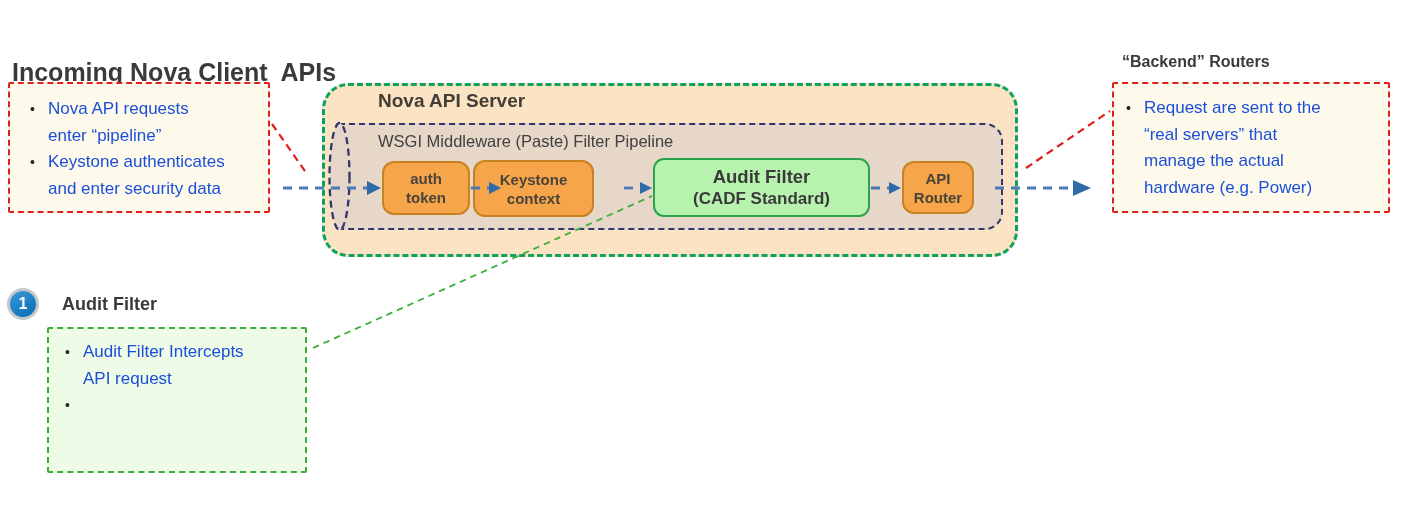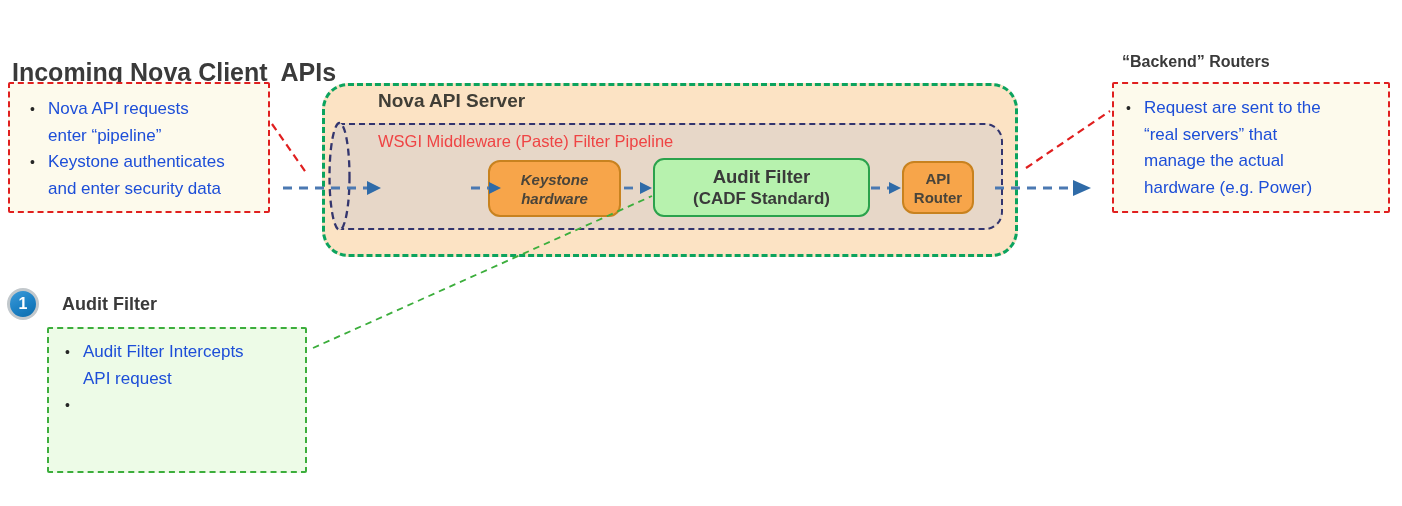--- a/index.html
+++ b/index.html
@@ -76,42 +76,42 @@
     left: 339px; top: 123px; width: 664px; height: 107px;
     background: #e7d7c8;
     border: 2.5px dashed #33356e;
     border-left: none;
     border-radius: 0 18px 18px 0;
   }
   .wsgi-title {
     position: absolute;
     left: 378px; top: 132px;
     font-size: 16.5px;
-    color: #ef4444;
+    color: #404040;
   }
 
   .stage {
     position: absolute;
     display: flex;
     flex-direction: column;
     align-items: center;
     justify-content: center;
     text-align: center;
     font-weight: bold;
     color: #49443a;
   }
   .stage-orange {
     background: #f7a54a;
     border: 2px solid #c8821f;
     border-radius: 12px;
     font-size: 15px;
     line-height: 19px;
   }
   .stage-auth     { left: 382px; top: 161px; width: 88px;  height: 54px; }
-  .stage-keystone { left: 488px; top: 160px; width: 133px; height: 57px; font-style: italic; }
+  .stage-keystone { left: 473px; top: 160px; width: 121px; height: 57px; }
   .stage-router   { left: 902px; top: 161px; width: 72px;  height: 53px; }
   .stage-audit {
     left: 653px; top: 158px; width: 217px; height: 59px;
     background: #b7f2ae;
     border: 2px solid #2ba24c;
     border-radius: 11px;
     color: #3a3a3a;
   }
   .stage-audit .l1 { font-size: 18.5px; line-height: 22px; }
   .stage-audit .l2 { font-size: 17px; line-height: 21px; }
@@ -155,23 +155,27 @@
 and enter security data</span>
     </div>
   </div>
 
   <div class="nova-box"></div>
   <div class="nova-title">Nova API Server</div>
 
   <div class="wsgi-box"></div>
   <div class="wsgi-title">WSGI Middleware (Paste) Filter Pipeline</div>
 
+  <div class="stage stage-orange stage-auth">
+    <span>auth</span>
+    <span>token</span>
+  </div>
   <div class="stage stage-orange stage-keystone">
     <span>Keystone</span>
-    <span>hardware</span>
+    <span>context</span>
   </div>
   <div class="stage stage-audit">
     <span class="l1">Audit Filter</span>
     <span class="l2">(CADF Standard)</span>
   </div>
   <div class="stage stage-orange stage-router">
     <span>API</span>
     <span>Router</span>
   </div>
 

